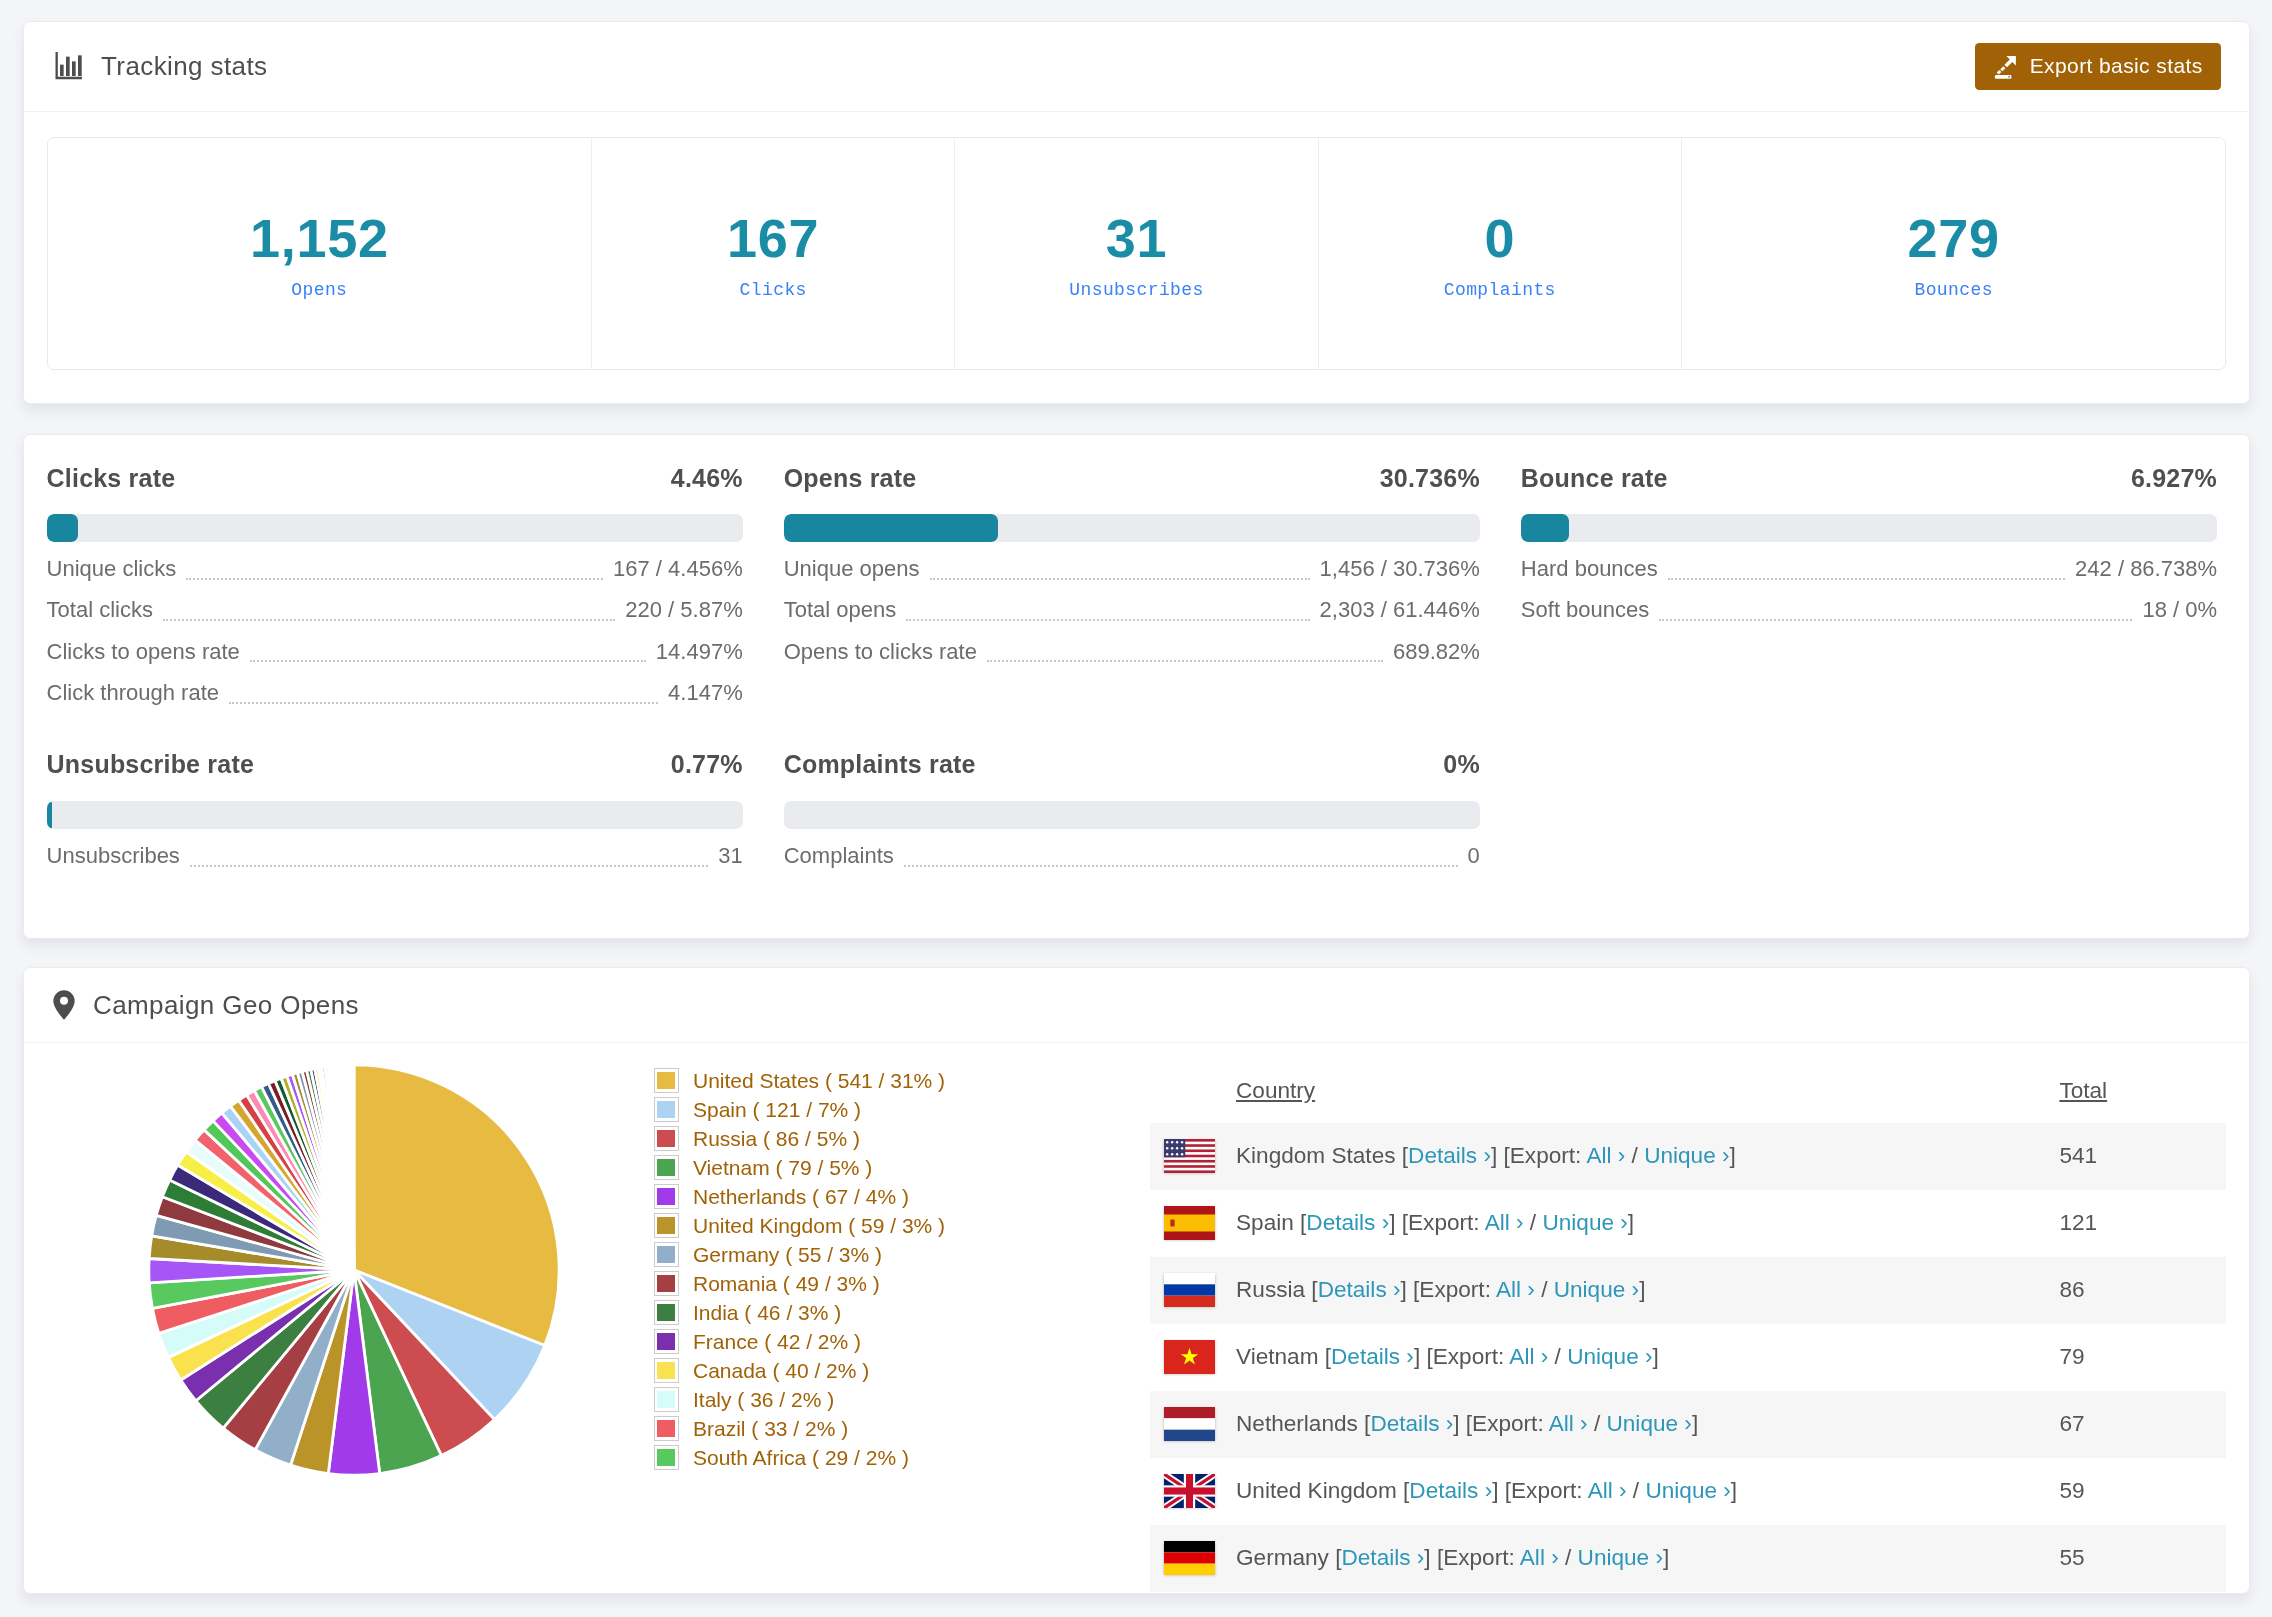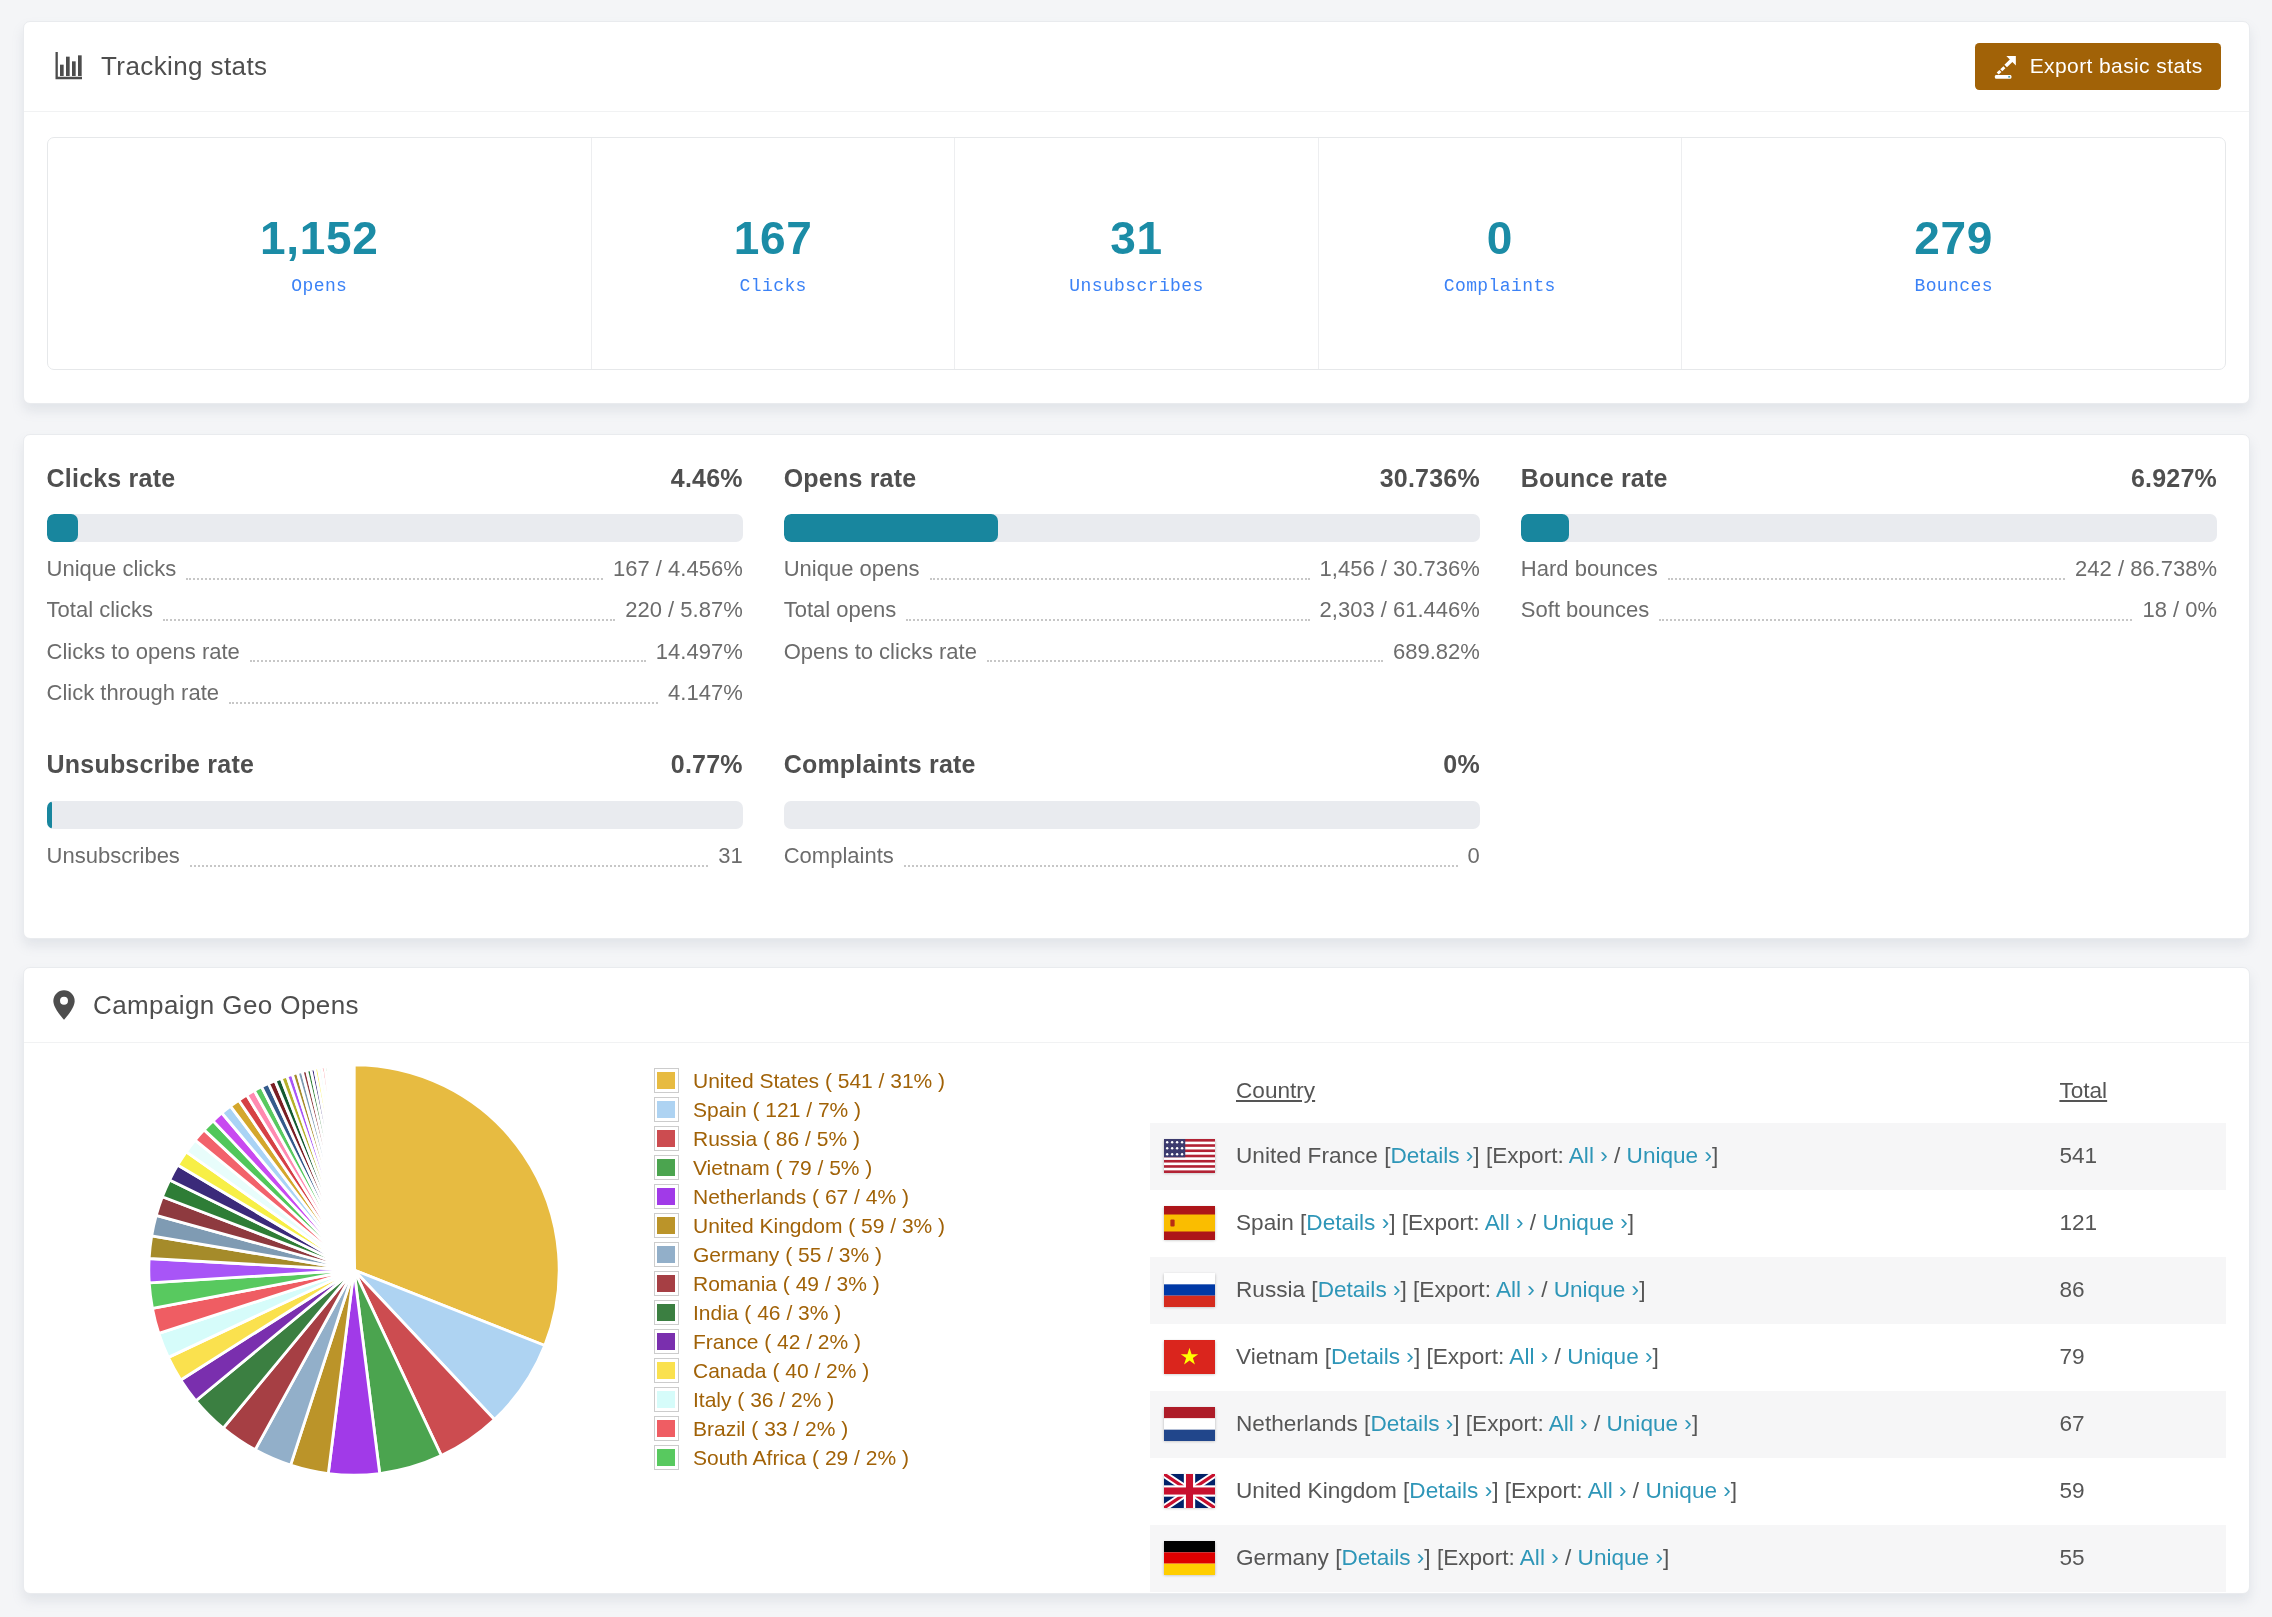--- a/index.html
+++ b/index.html
@@ -37,21 +37,21 @@
     margin: 25.4px 22.6px 0; height: 233px;
     display: flex;
     border: 0.7px solid #e6e8ea; border-radius: 7px;
   }
   .summary-cell {
     flex: 1; display: flex; flex-direction: column; align-items: center; justify-content: center;
     border-right: 0.7px solid #edeef0;
   }
   .summary-cell:first-child, .summary-cell:last-child { flex: 1.5; }
   .summary-cell:last-child { border-right: none; }
-  .summary-value { font-size: 46px; font-weight: 700; color: #1b8ca6; letter-spacing: 0.7px; }
+  .summary-value { font-size: 54px; font-weight: 700; color: #1b8ca6; letter-spacing: 0.7px; }
   .summary-label { margin-top: 11.3px; font-size: 18px; color: #3b82f6; letter-spacing: 0.4px; font-family: Liberation Mono, monospace; }
   
   .card-rates {
     margin-top: 30px; height: 505px; overflow: hidden;
     padding: 28px 32px 0 22.6px;
     display: grid; grid-template-columns: repeat(3, 1fr);
     column-gap: 41px; row-gap: 40px;
     align-content: start;
   }
   .rate-head {
@@ -445,21 +445,21 @@
                 <circle cx="4.5" cy="13" r="1.7" fill="#fff"></circle>
                 <circle cx="11.5" cy="13" r="1.7" fill="#fff"></circle>
                 <circle cx="18.5" cy="13" r="1.7" fill="#fff"></circle>
                 <circle cx="25.5" cy="13" r="1.7" fill="#fff"></circle>
                 <circle cx="4.5" cy="21.5" r="1.7" fill="#fff"></circle>
                 <circle cx="11.5" cy="21.5" r="1.7" fill="#fff"></circle>
                 <circle cx="18.5" cy="21.5" r="1.7" fill="#fff"></circle>
                 <circle cx="25.5" cy="21.5" r="1.7" fill="#fff"></circle>
               </svg>
             </span>
-            <span class="country-cell"><span>United France [</span><span class="tlink">Details ›</span><span>] [Export: </span><span class="tlink">All ›</span><span> / </span><span class="tlink">Unique ›</span><span>]</span></span>
+            <span class="country-cell"><span>Kingdom States [</span><span class="tlink">Details ›</span><span>] [Export: </span><span class="tlink">All ›</span><span> / </span><span class="tlink">Unique ›</span><span>]</span></span>
             <span class="total-cell">541</span>
           </div>
           <div class="trow">
             <span class="flag">
               <svg width="51" height="34" viewBox="0 0 72 48">
                 <rect width="72" height="48" fill="#FABD00"></rect>
                 <rect width="72" height="12" fill="#AD1519"></rect>
                 <rect y="36" width="72" height="12" fill="#AD1519"></rect>
                 <rect x="9" y="19" width="6" height="10" rx="1.5" fill="#AD1519" opacity=".85"></rect>
               </svg>

